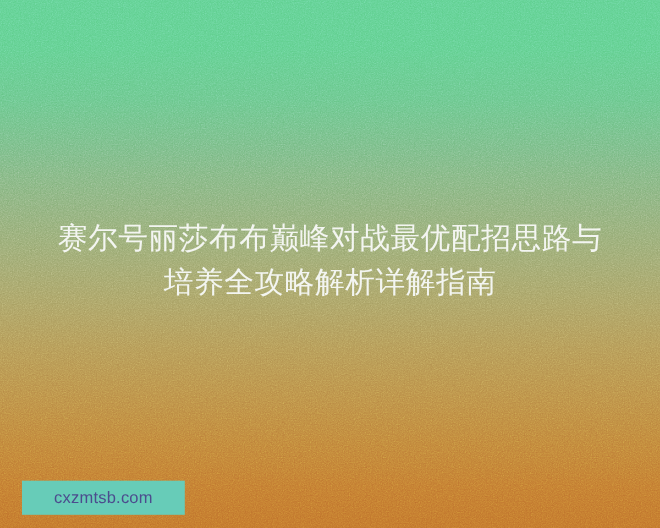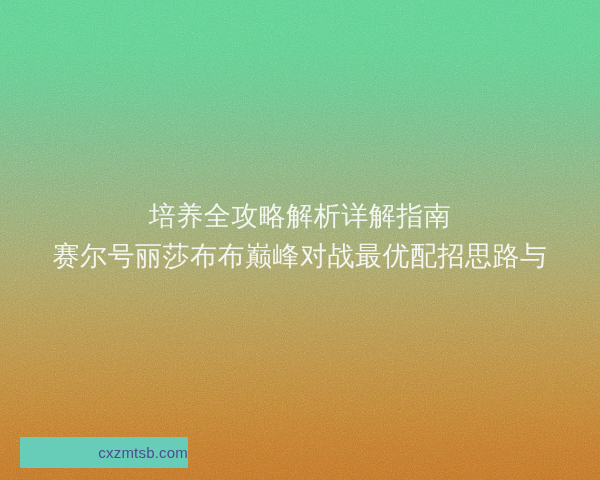--- a/index.html
+++ b/index.html
@@ -65,26 +65,26 @@
     color: #F3F5F1;
     font-weight: 400;
     white-space: nowrap;
   }
 
   
   #watermark-badge {
     position: absolute;
     left: 20px;
     top: 437px;
-    width: 168px;
+    width: 148px;
     height: 31px;
     background: #67CCB8;
     display: flex;
     align-items: center;
-    justify-content: flex-end;
+    justify-content: center;
   }
   #watermark-text {
     color: #4C4C8E;
     font-size: 15px;
     letter-spacing: 0.2px;
     line-height: 1;
   }
 </style>
 </head>
 <body>
@@ -97,21 +97,21 @@
     <svg xmlns="http://www.w3.org/2000/svg" preserveAspectRatio="none">
       <filter id="grain">
         <feTurbulence type="fractalNoise" baseFrequency="0.9" numOctaves="3" stitchTiles="stitch"></feTurbulence>
         <feColorMatrix type="saturate" values="0"></feColorMatrix>
       </filter>
       <rect width="100%" height="100%" filter="url(#grain)"></rect>
     </svg>
   </div>
 
   <div id="headline">
+    <span class="headline-line">赛尔号丽莎布布巅峰对战最优配招思路与</span>
     <span class="headline-line">培养全攻略解析详解指南</span>
-    <span class="headline-line">赛尔号丽莎布布巅峰对战最优配招思路与</span>
   </div>
 
   <div id="watermark-badge">
     <span id="watermark-text">cxzmtsb.com</span>
   </div>
 
 </div>
 
 </body></html>

